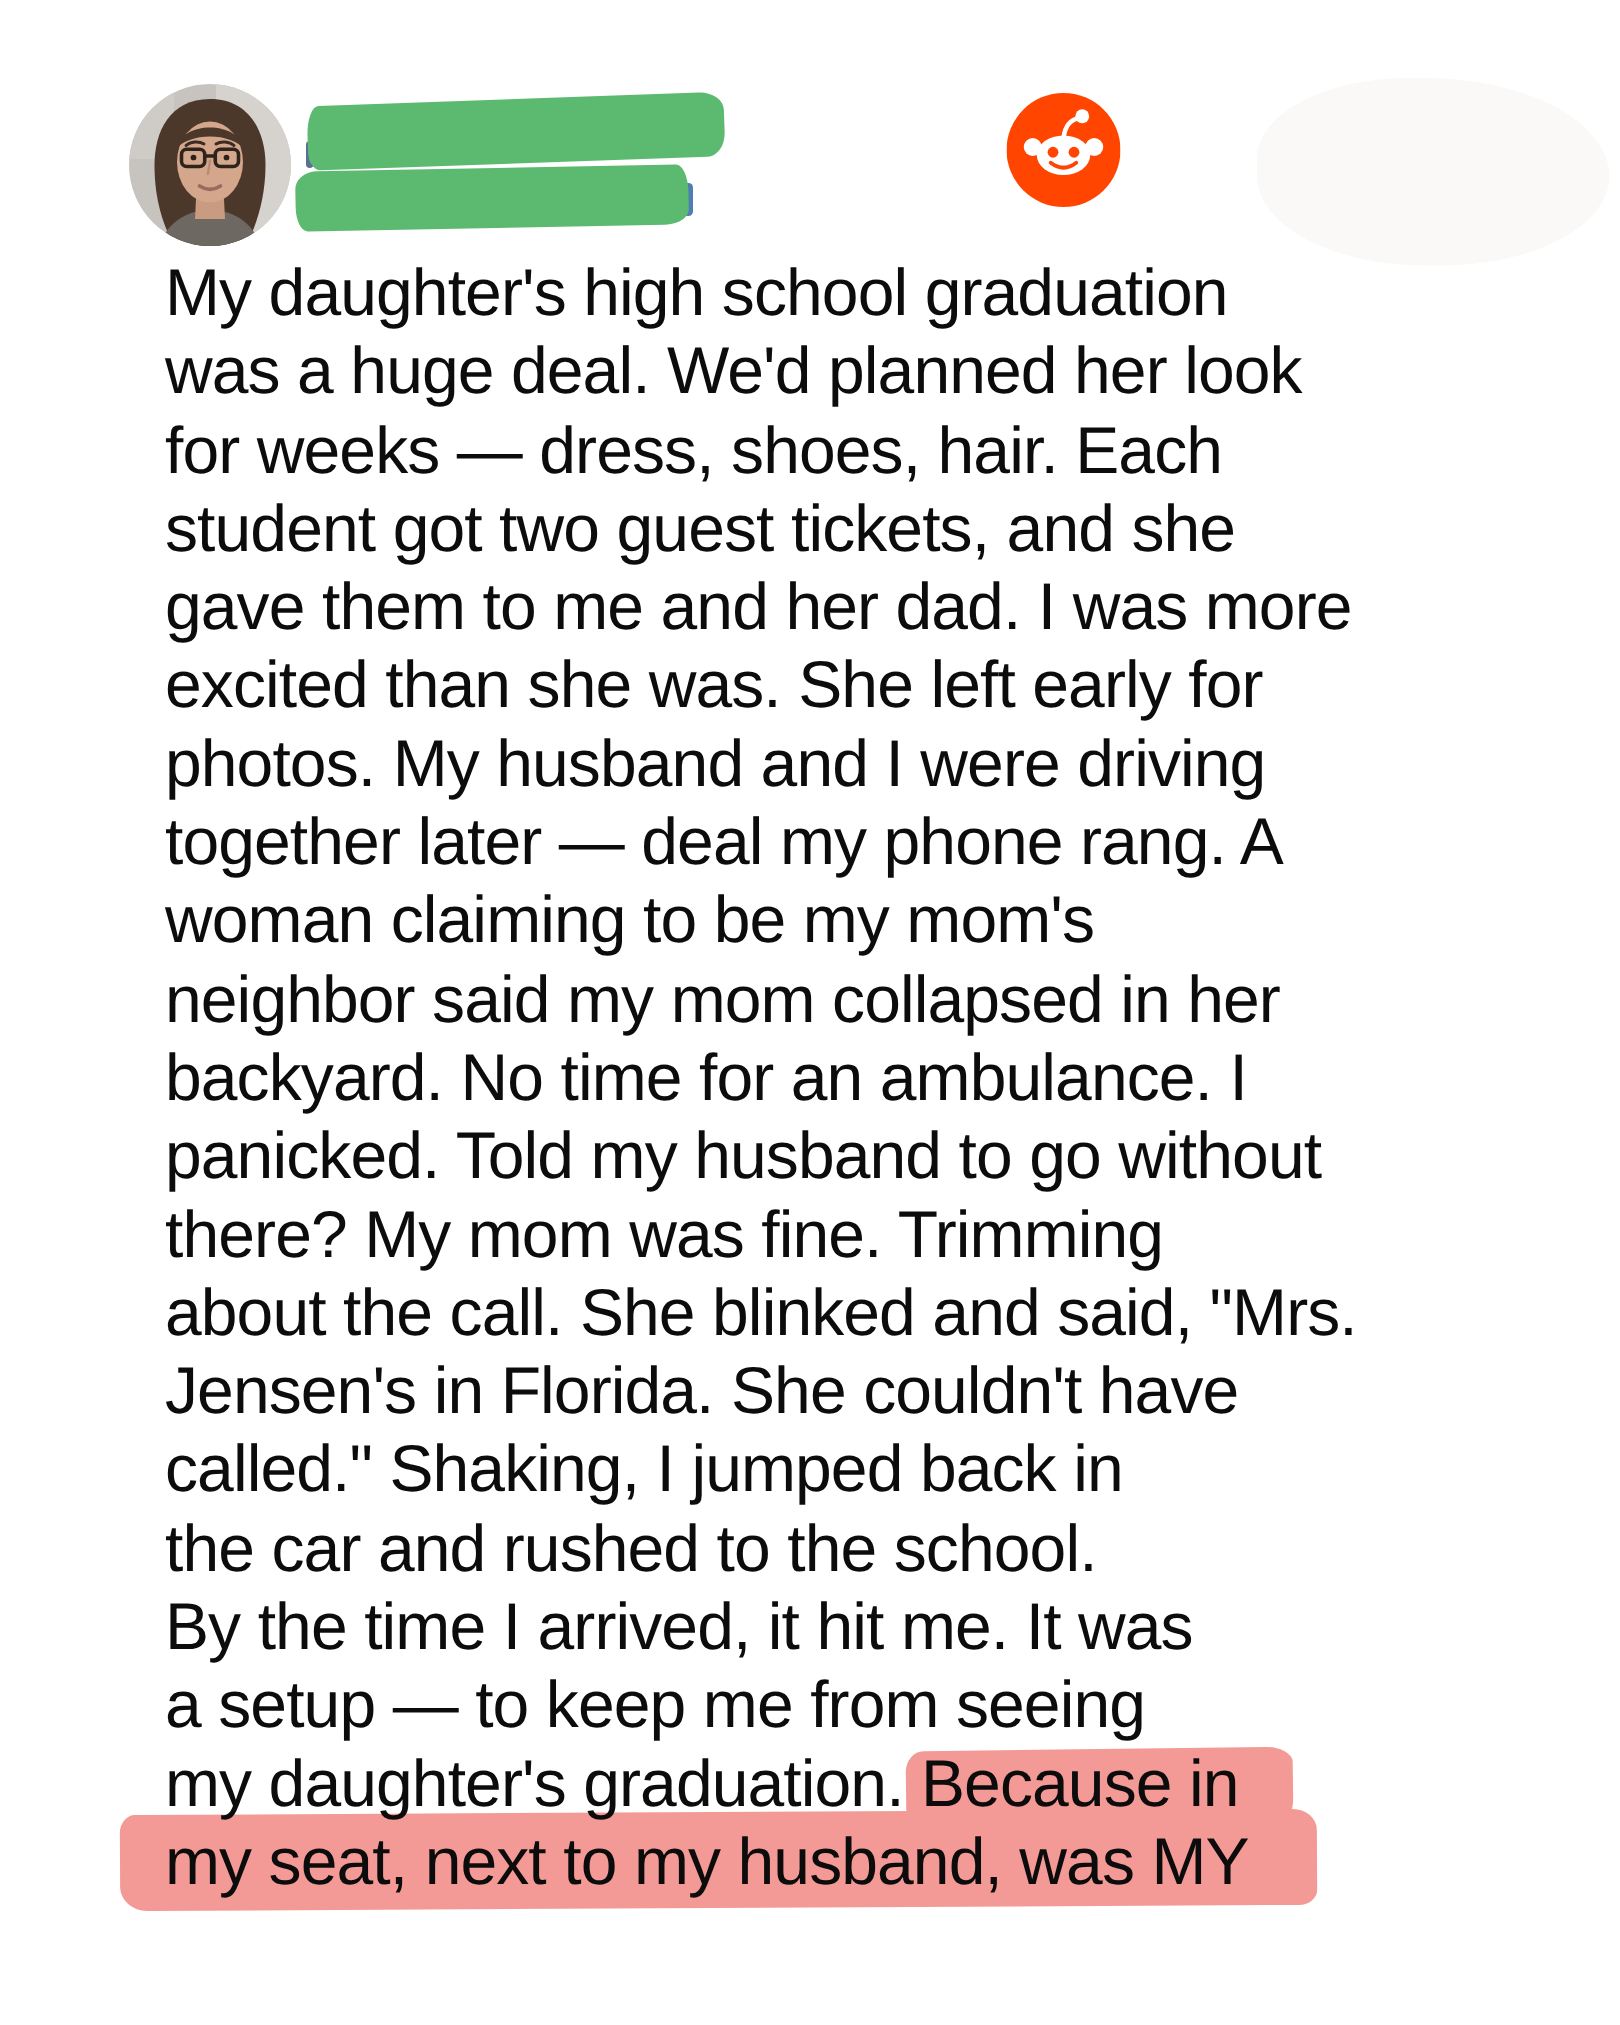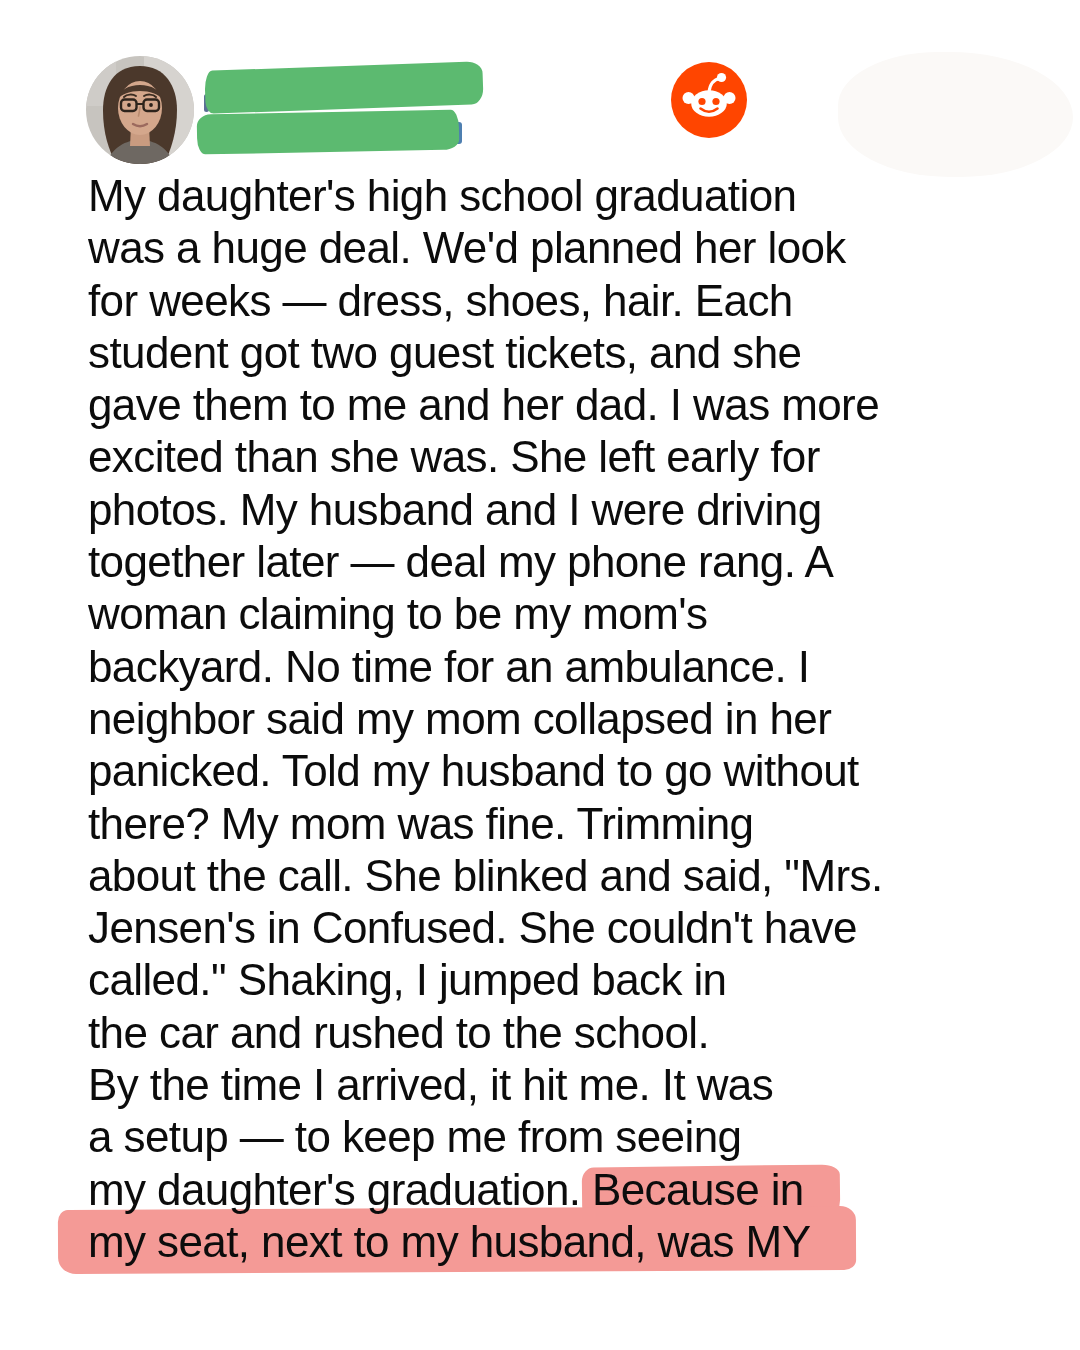--- a/index.html
+++ b/index.html
@@ -30,21 +30,21 @@
     left:197px; top:112px; width:262px; height:40px; transform:rotate(-1.1deg);
     border-radius:14px 8px 16px 8px / 12px 18px 10px 16px;
   }
   .reddit { position:absolute; left:671px; top:62px; width:76px; height:76px; cursor:pointer; }
   
   .story {
     position:absolute; left:88px; top:170px; width:920px; z-index:0;
     font-size:44px; line-height:52.3px; letter-spacing:-0.6px;
     color:var(--text,#0c0c0c);
   }
-  .line { white-space:nowrap; }
+  .line { white-space:nowrap;margin-left:22px; }
   .hl { position:relative; }
   .hl:empty { display:none; }
   .hl::before {
     content:""; position:absolute; z-index:-1;
     left:-10px; right:-36px; top:1px; bottom:-3px;
     background:var(--highlight,#f49a96);
     border-radius:12px 18px 10px 14px / 14px 10px 16px 12px;
     transform:rotate(-0.7deg);
   }
   .hl-full::before {
@@ -105,26 +105,26 @@
   <div class="story">
     <div class="line"><span>My daughter's high school graduation</span></div>
     <div class="line"><span>was a huge deal. We'd planned her look</span></div>
     <div class="line"><span>for weeks — dress, shoes, hair. Each</span></div>
     <div class="line"><span>student got two guest tickets, and she</span></div>
     <div class="line"><span>gave them to me and her dad. I was more</span></div>
     <div class="line"><span>excited than she was. She left early for</span></div>
     <div class="line"><span>photos. My husband and I were driving</span></div>
     <div class="line"><span>together later — deal my phone rang. A</span></div>
     <div class="line"><span>woman claiming to be my mom's</span></div>
+    <div class="line"><span>neighbor said my mom collapsed in her</span></div>
     <div class="line"><span>backyard. No time for an ambulance. I</span></div>
-    <div class="line"><span>neighbor said my mom collapsed in her</span></div>
     <div class="line"><span>panicked. Told my husband to go without</span></div>
     <div class="line"><span>there? My mom was fine. Trimming</span></div>
     <div class="line"><span>about the call. She blinked and said, "Mrs.</span></div>
-    <div class="line"><span>Jensen's in Confused. She couldn't have</span></div>
+    <div class="line"><span>Jensen's in Florida. She couldn't have</span></div>
     <div class="line"><span>called." Shaking, I jumped back in</span></div>
     <div class="line"><span>the car and rushed to the school.</span></div>
     <div class="line"><span>By the time I arrived, it hit me. It was</span></div>
     <div class="line"><span>a setup — to keep me from seeing</span></div>
     <div class="line"><span>my daughter's graduation. </span><span class="hl">Because in</span></div>
     <div class="line"><span></span><span class="hl hl-full">my seat, next to my husband, was MY</span></div>
   </div>
 
 </div>
 

